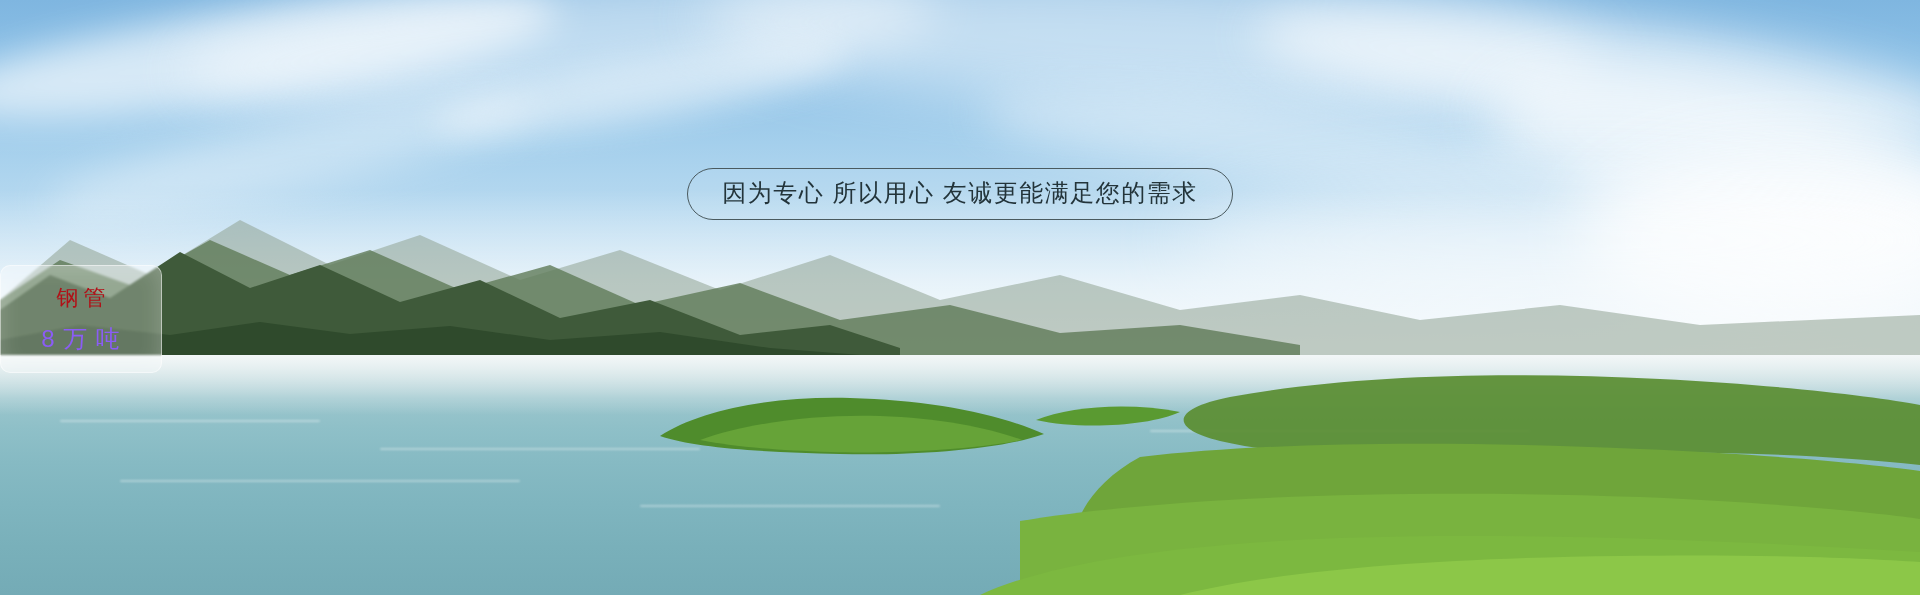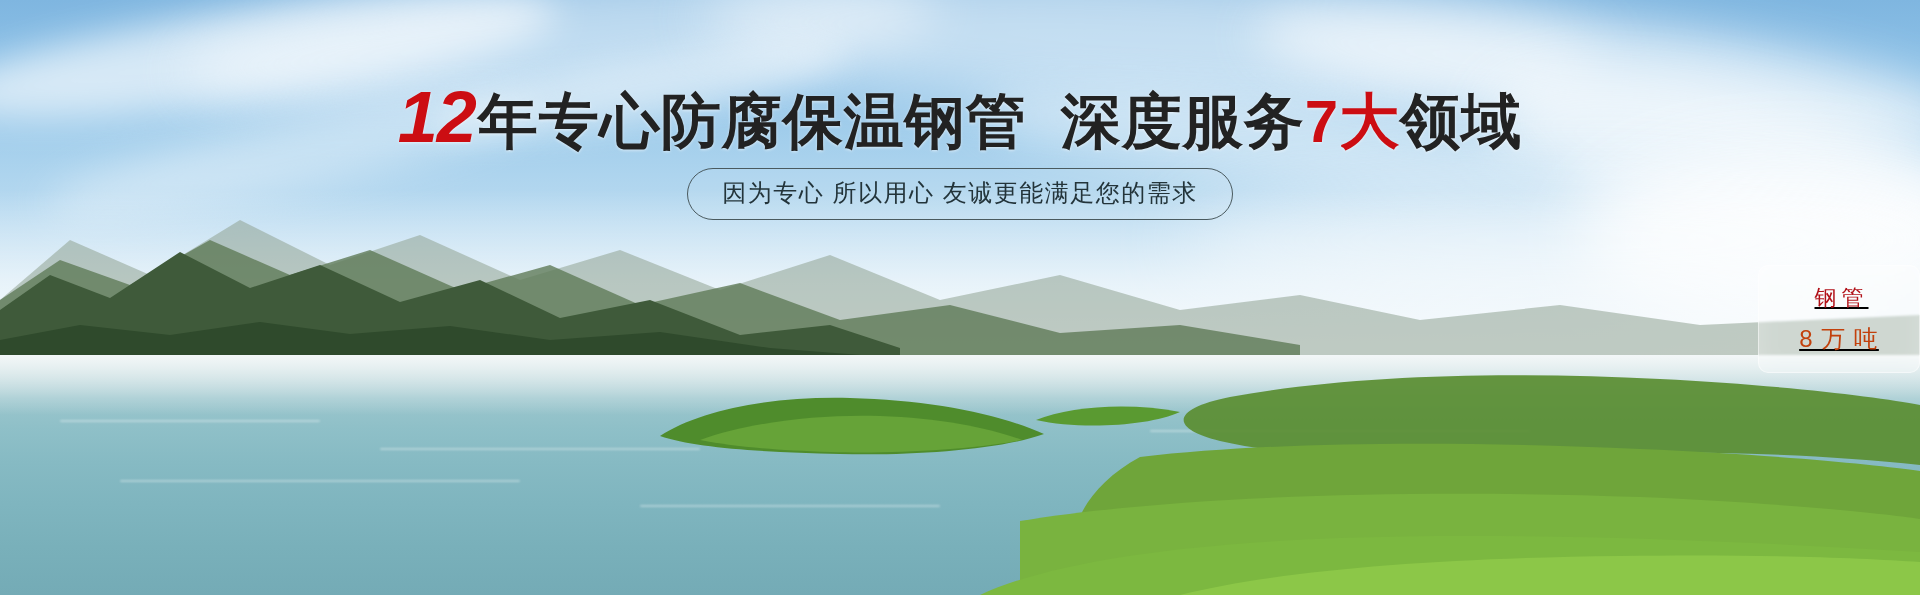--- a/index.html
+++ b/index.html
@@ -111,40 +111,40 @@
     font-size:24px;
     line-height:30px;
     letter-spacing:1.5px;
     color:#23343a;
     white-space:nowrap;
     background:rgba(255,255,255,.06);
   }
 
   .cards{
     position:absolute;left:0;right:0;top:265px;
-    display:flex;justify-content:flex-end;align-items:flex-start;gap:7px;text-decoration:underline;
+    display:flex;justify-content:space-between;align-items:flex-start;gap:7px;
   }
   .card{
     width:160px;height:106px;
     border-radius:10px;
     background:rgba(255,255,255,.26);
     border:1px solid rgba(255,255,255,.55);
     box-shadow:inset 0 0 22px rgba(255,255,255,.2);
     display:flex;flex-direction:column;align-items:center;justify-content:center;
     backdrop-filter:blur(1px);
   }
   .card-title{
     font-size:22px;line-height:26px;
     color:#b11118;letter-spacing:5px;
     padding-left:5px;
     margin-bottom:14px;
   }
   .card-value{
     font-size:24px;line-height:28px;
-    color:#c2410c;letter-spacing:1px;
+    color:#8b5cf6;letter-spacing:1px;
     white-space:nowrap;
   }
   .card-value sup{font-size:14px;vertical-align:super;letter-spacing:0;}
 </style>
 </head>
 <body>
 
 <div class="banner">
 
   <div class="sky"></div>
@@ -206,23 +206,20 @@
     <path d="M6,22 C40,8 100,4 150,14 C120,28 50,32 6,22 Z" fill="#5a9a31"></path>
   </svg>
 
   <svg class="grass-front" viewBox="0 0 1920 95" preserveAspectRatio="none">
     <path d="M980,95 C1050,62 1180,44 1340,38 C1520,32 1720,40 1920,52 L1920,95 Z" fill="#7cb840"></path>
     <path d="M1180,95 C1280,70 1440,58 1620,56 C1760,54 1860,58 1920,62 L1920,95 Z" fill="#8cc748"></path>
   </svg>
 
   <div class="overlay">
 
-    <div class="headline">
-      <span class="num">12</span><span>年专心防腐保温钢管</span><span class="gap"></span><span>深度服务</span><span class="red">7大</span><span>领域</span>
-    </div>
 
     <div class="subtitle-wrap">
       <div class="subtitle">因为专心 所以用心  友诚更能满足您的需求</div>
     </div>
 
     <div class="cards">
 
       <div class="card">
         <div class="card-title">钢管</div>
         <div class="card-value"><span>8 万 吨</span></div>

